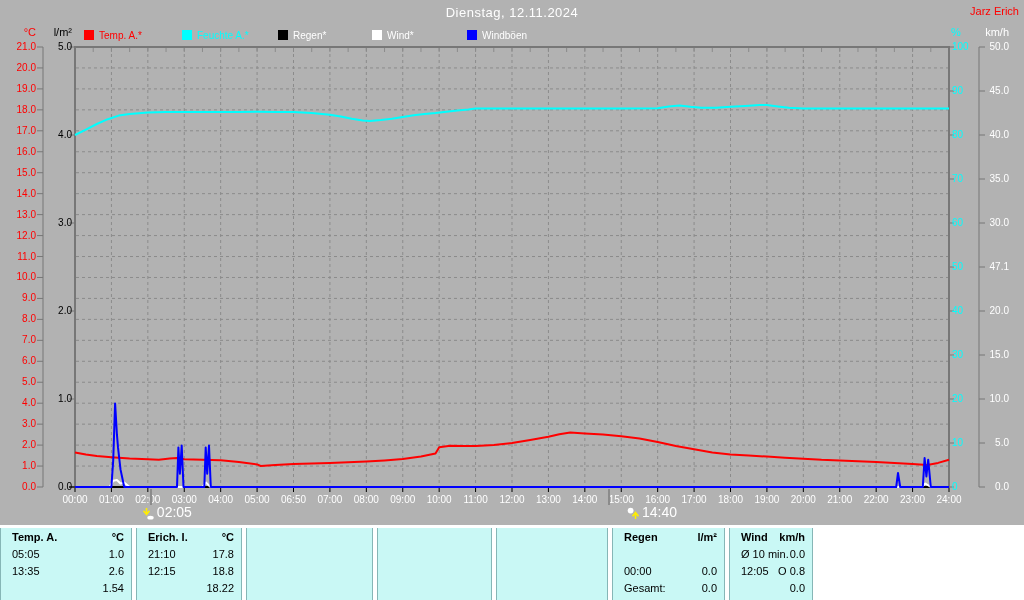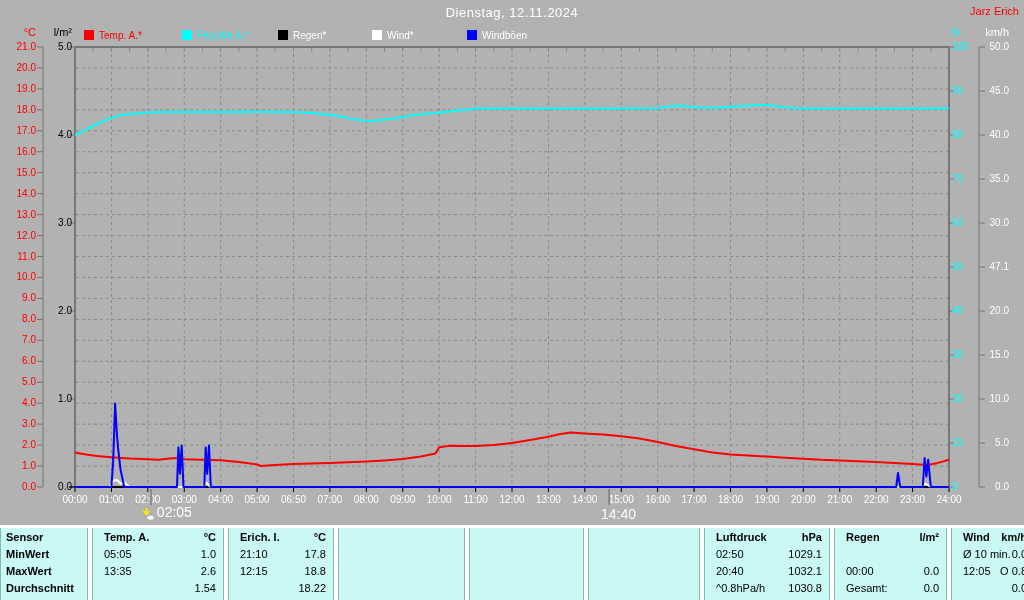--- a/index.html
+++ b/index.html
@@ -327,44 +327,30 @@
 <div id="markers">
     <div class="mtick" style="left: 149.856px;"></div>
     <div class="marker" style="left: 141.856px;">
       <svg width="13" height="13" viewBox="0 0 13 13">
         <path d="M4.5 1 L4.5 6.5 M1.5 3.8 L4.5 7.5 L7.5 3.8" stroke="#ffee00" stroke-width="1.6" fill="none"></path>
         <ellipse cx="8.5" cy="10.7" rx="3.2" ry="1.9" fill="#ffffff"></ellipse>
       </svg>
       <span>02:05</span>
     </div>
     <div class="mtick" style="left: 608.123px;"></div>
-    <div class="marker" style="left: 601px; flex-direction: column;">
+    <div class="marker" style="left: 627px;">
       <svg width="13" height="13" viewBox="0 0 13 13">
         <circle cx="3.6" cy="3.6" r="2.9" fill="#ffffff"></circle>
         <path d="M8.5 12 L8.5 6.5 M5.5 9.2 L8.5 5.5 L11.5 9.2" stroke="#ffee00" stroke-width="1.6" fill="none"></path>
       </svg>
       <span>14:40</span>
     </div>
   </div>
 
 <div id="wtable">
-    <div class="cell sensor" style="width: 88px;">
-      <div class="trow hd">
-        <span class="l">Sensor</span>
-      </div>
-      <div class="trow">
-        <span class="l">MinWert</span>
-      </div>
-      <div class="trow">
-        <span class="l">MaxWert</span>
-      </div>
-      <div class="trow">
-        <span class="l">Durchschnitt</span>
-      </div>
-    </div>
     <div class="cell" style="width: 132px;">
       <div class="trow hd">
         <span class="l">Temp. A.</span>
         <span class="r">°C</span>
       </div>
       <div class="trow">
         <span class="l">05:05</span>
         <span class="r">1.0</span>
       </div>
       <div class="trow">
@@ -441,38 +427,20 @@
       </div>
       <div class="trow">
         <span class="l"></span>
         <span class="r"></span>
       </div>
       <div class="trow">
         <span class="l"></span>
         <span class="r"></span>
       </div>
     </div>
-    <div class="cell" style="width: 126px;">
-      <div class="trow hd">
-        <span class="l">Luftdruck</span>
-        <span class="r">hPa</span>
-      </div>
-      <div class="trow">
-        <span class="l">02:50</span>
-        <span class="r">1029.1</span>
-      </div>
-      <div class="trow">
-        <span class="l">20:40</span>
-        <span class="r">1032.1</span>
-      </div>
-      <div class="trow">
-        <span class="l">^0.8hPa/h</span>
-        <span class="r">1030.8</span>
-      </div>
-    </div>
     <div class="cell" style="width: 113px;">
       <div class="trow hd">
         <span class="l">Regen</span>
         <span class="r">l/m²</span>
       </div>
       <div class="trow">
         <span class="l"></span>
         <span class="r"></span>
       </div>
       <div class="trow">

